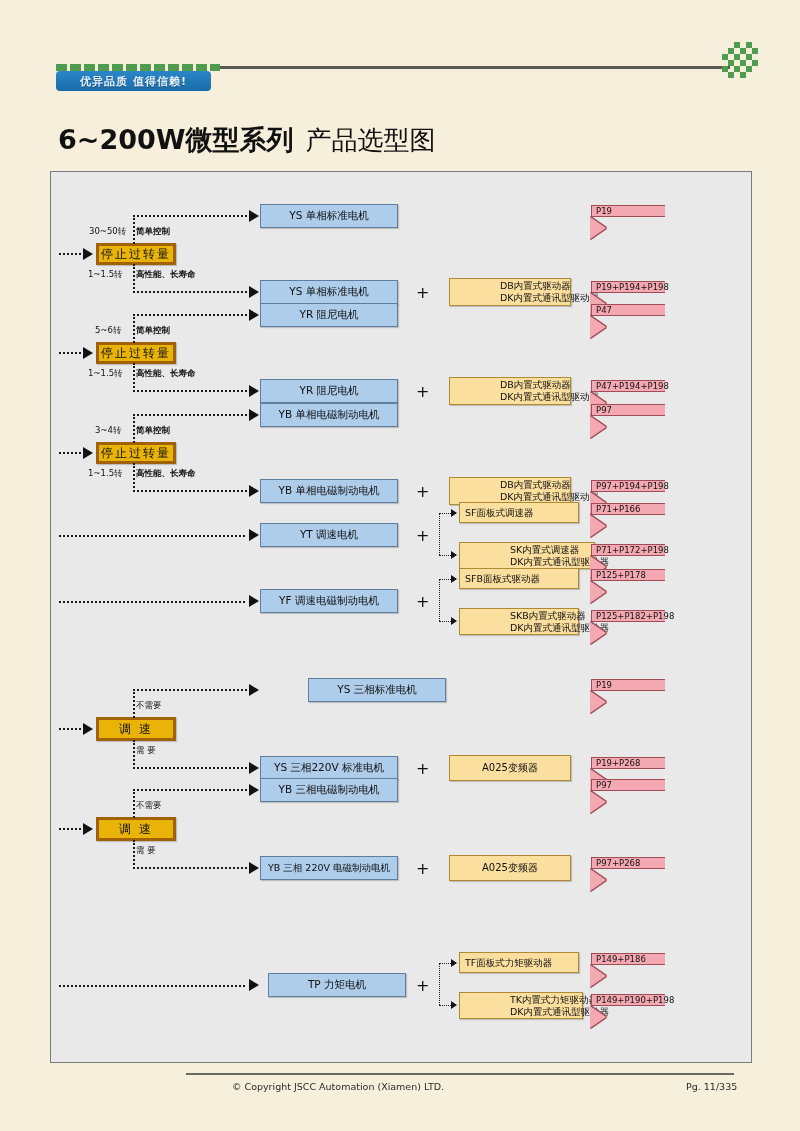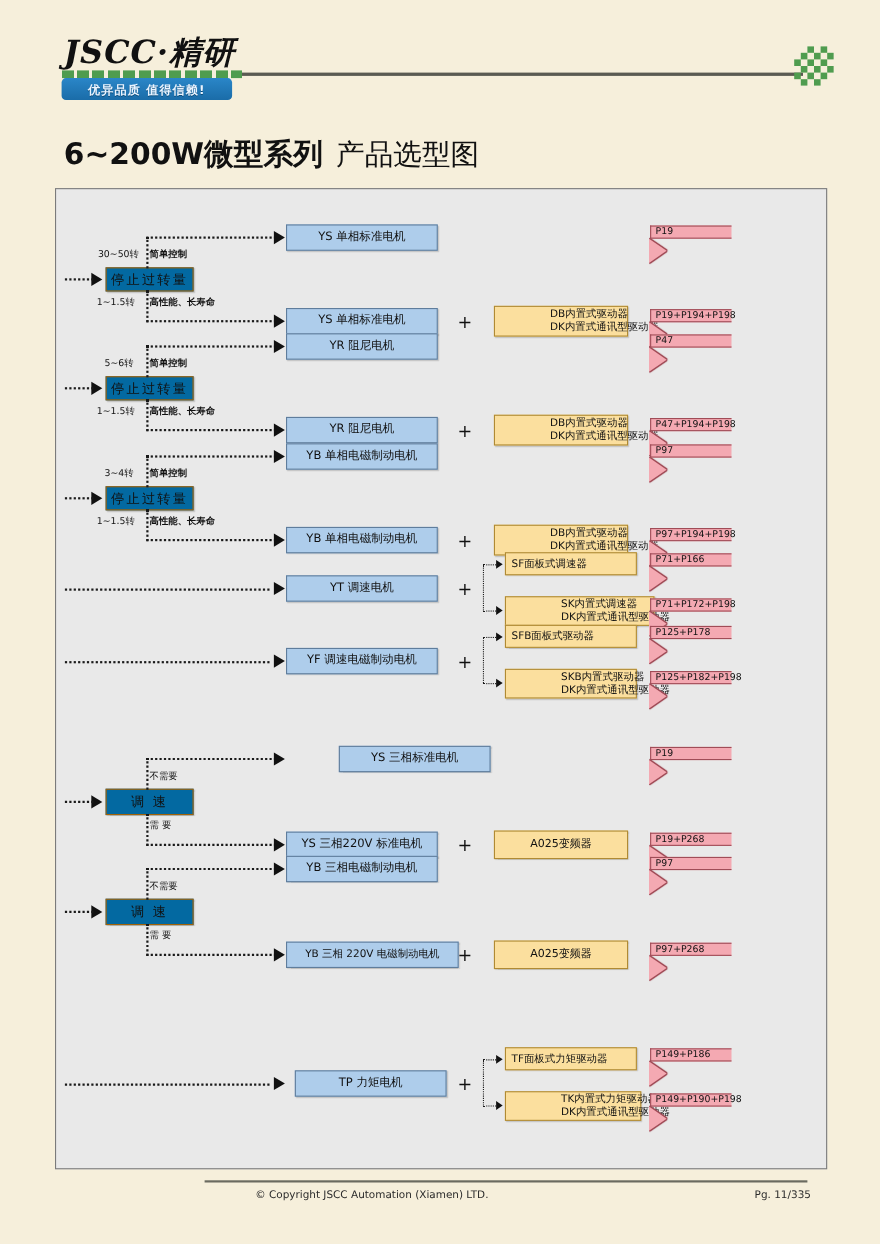--- a/index.html
+++ b/index.html
@@ -46,21 +46,21 @@
     background:#e9e9e9;border:1.5px solid #7b7b7b;
   }
   
   .box{
     position:absolute;box-sizing:border-box;
     display:flex;align-items:center;justify-content:center;
     font-size:10.5px;color:#111;white-space:nowrap;line-height:1.25;
     box-shadow:1px 1px 1px rgba(0,0,0,.18);
   }
   .motor{background:#aecdeb;border:1px solid #5f7d9c;}
-  .decision{background:#0369a1;border:1px solid #a16207;font-size:12px;letter-spacing:2px;}
+  .decision{background:#eab308;border:3px solid #a16207;font-size:12px;letter-spacing:2px;}
   .driver{background:#fbdf9e;border:1px solid #b08a33;font-size:9.5px;
           justify-content:flex-start;padding-left:5px;text-align:left;}
   .driver .ln{display:block;padding-left:45px;}
   .plus{position:absolute;font-size:16px;color:#111;font-weight:normal;}
   
   .result{
     position:absolute;height:22px;
     display:flex;align-items:flex-start;flex-direction:column;
   }
   .result .body{
@@ -92,21 +92,20 @@
   .lbl.b{font-weight:bold;}
   
   #footer-rule{position:absolute;left:186px;top:1073px;width:548px;height:2px;background:#6b6b60;}
   #footer-left{position:absolute;left:232px;top:1081px;font-size:9.5px;color:#2b2b2b;white-space:nowrap;}
   #footer-right{position:absolute;left:686px;top:1081px;font-size:9.5px;color:#2b2b2b;white-space:nowrap;}
 </style>
 </head>
 <body>
 
 <div id="header">
-  <div id="logo-text">JSCC·精研</div>
   <div id="logo-underline"></div>
   <div id="logo-banner">优异品质 值得信赖!</div>
   <div id="header-rule"></div>
   <svg id="checker" viewBox="0 0 40 36">
     <g fill="#4f9c4f">
       <rect x="16" y="0" width="6" height="6"></rect>
         <rect x="28" y="0" width="6" height="6"></rect>
       <rect x="10" y="6" width="6" height="6"></rect>
         <rect x="22" y="6" width="6" height="6"></rect>
         <rect x="34" y="6" width="6" height="6"></rect>
@@ -317,21 +316,21 @@
   <div class="box motor" style="left:209px;top:606px;width:138px;height:24px;">YB 三相电磁制动电机</div>
   <div class="result" style="left:540px;top:607px;">
     <div class="body" style="width:74px;">P97</div>
       <div class="head"></div>
   </div>
 
   <div class="lbl" style="left:85px;top:673px;">需 要</div>
   <div class="dot-v" style="left:82px;top:668px;height:29px;"></div>
   <div class="dot-h" style="left:82px;top:695px;width:118px;"></div>
   <div class="tri" style="left:198px;top:690px;"></div>
-  <div class="box motor" style="left:209px;top:684px;width:157px;height:24px;font-size:9.5px;">YB 三相 220V 电磁制动电机</div>
+  <div class="box motor" style="left:209px;top:684px;width:138px;height:24px;font-size:9.5px;">YB 三相 220V 电磁制动电机</div>
   <div class="plus" style="left:365px;top:687px;">+</div>
   <div class="box driver" style="left:398px;top:683px;width:122px;height:26px;justify-content:center;padding-left:0;font-size:10px;">A025变频器</div>
   <div class="result" style="left:540px;top:685px;">
     <div class="body" style="width:74px;">P97+P268</div>
       <div class="head"></div>
   </div>
 
   <div class="dot-h" style="left:8px;top:813px;width:186px;"></div>
   <div class="tri" style="left:198px;top:807px;"></div>
   <div class="box motor" style="left:217px;top:801px;width:138px;height:24px;">TP 力矩电机</div>

